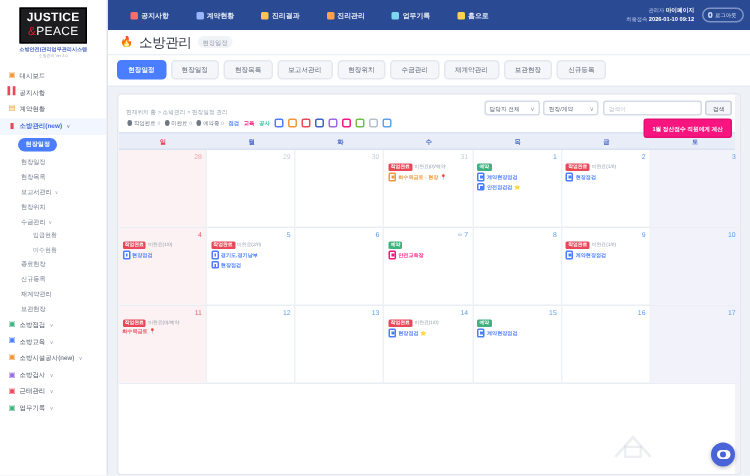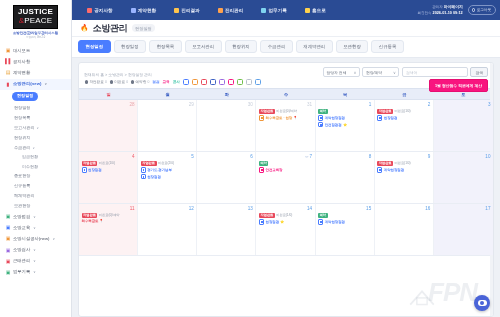--- a/index.html
+++ b/index.html
@@ -102,21 +102,21 @@
   }
 
   
   #page-head {
     background: #fff; height: 17px;
     display: flex; align-items: center; gap: 4px;
     padding-left: 8px; flex: 0 0 auto;
     border-bottom: 1px solid #eceff4;
   }
   #page-head .hicon { font-size: 7px; }
-  #page-title { font-size: 9px; font-weight: bold; color: #2b3040; letter-spacing: -.3px; }
+  #page-title { font-size: 9px; font-weight: normal; color: #2b3040; letter-spacing: -.3px; }
   #page-sub {
     font-size: 4.2px; color: #8f98a8;
     background: #f1f3f7; border-radius: 6px; padding: 1.5px 3.5px;
   }
 
   
   #tabstrip {
     background: #fff; padding: 3px 6px 4px;
     display: flex; gap: 3px; flex: 0 0 auto;
     border-bottom: 1px solid #e6eaf1;
@@ -711,20 +711,19 @@
                 <div class="dn"><span>17</span></div>
               </div>
             </div>
           </div>
       </div>
 
       <svg id="wm-house" viewBox="0 0 40 30">
         <path d="M4 28 L20 10 L36 28" fill="none" stroke="rgba(150,160,180,.18)" stroke-width="2.5"></path>
         <rect x="13" y="19" width="14" height="9" fill="none" stroke="rgba(150,160,180,.18)" stroke-width="2"></rect>
       </svg>
-      <div id="wm">FPN</div>
 
       <div id="fab">
         <div class="cloud"></div>
       </div>
     </div>
   </div>
 </div>
 
 </body></html>

